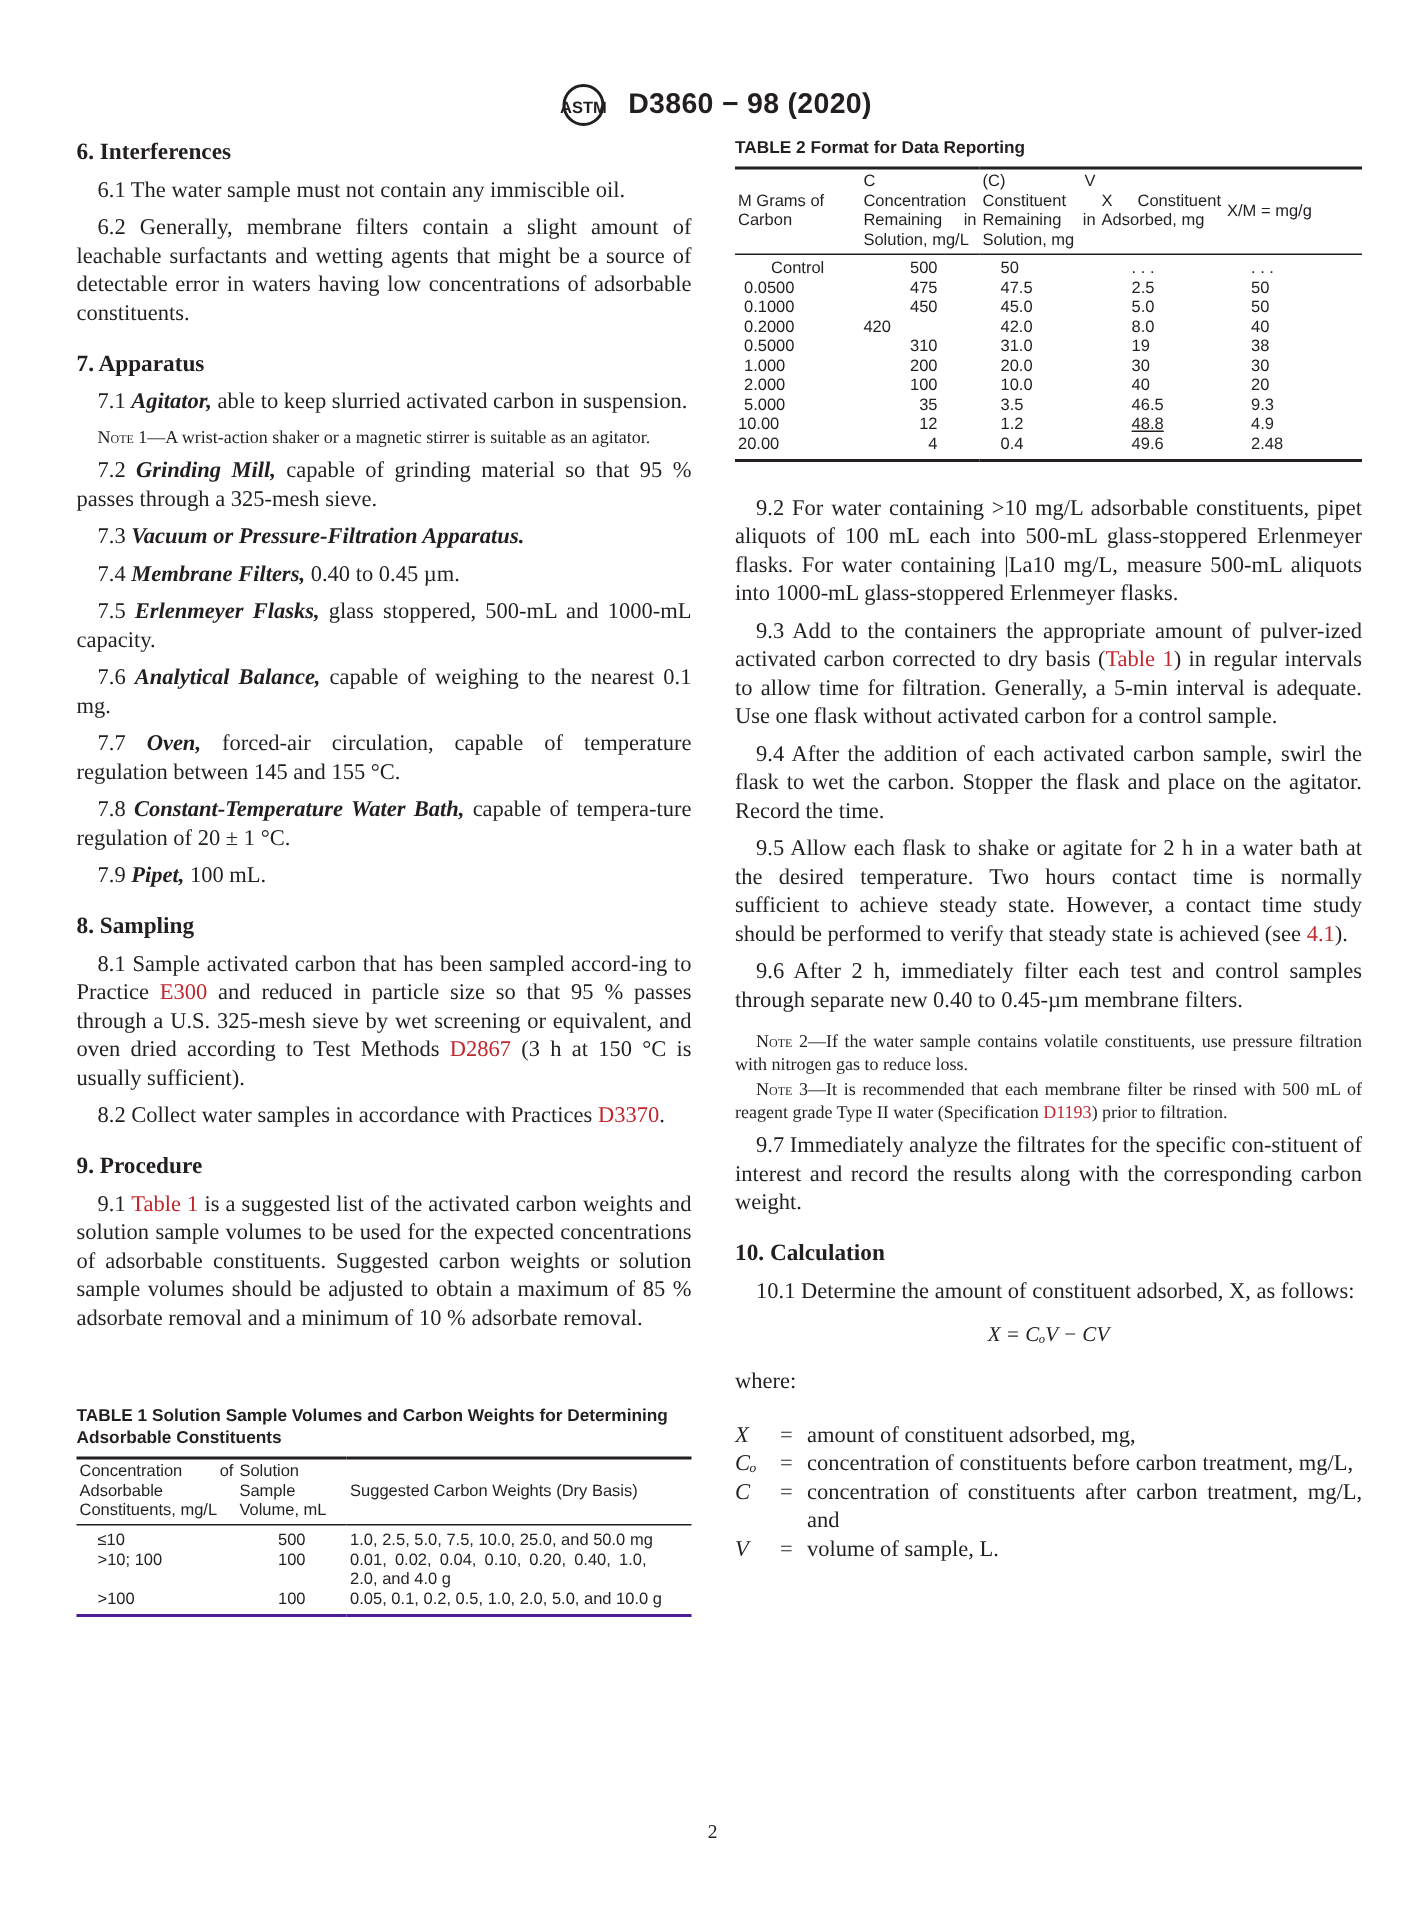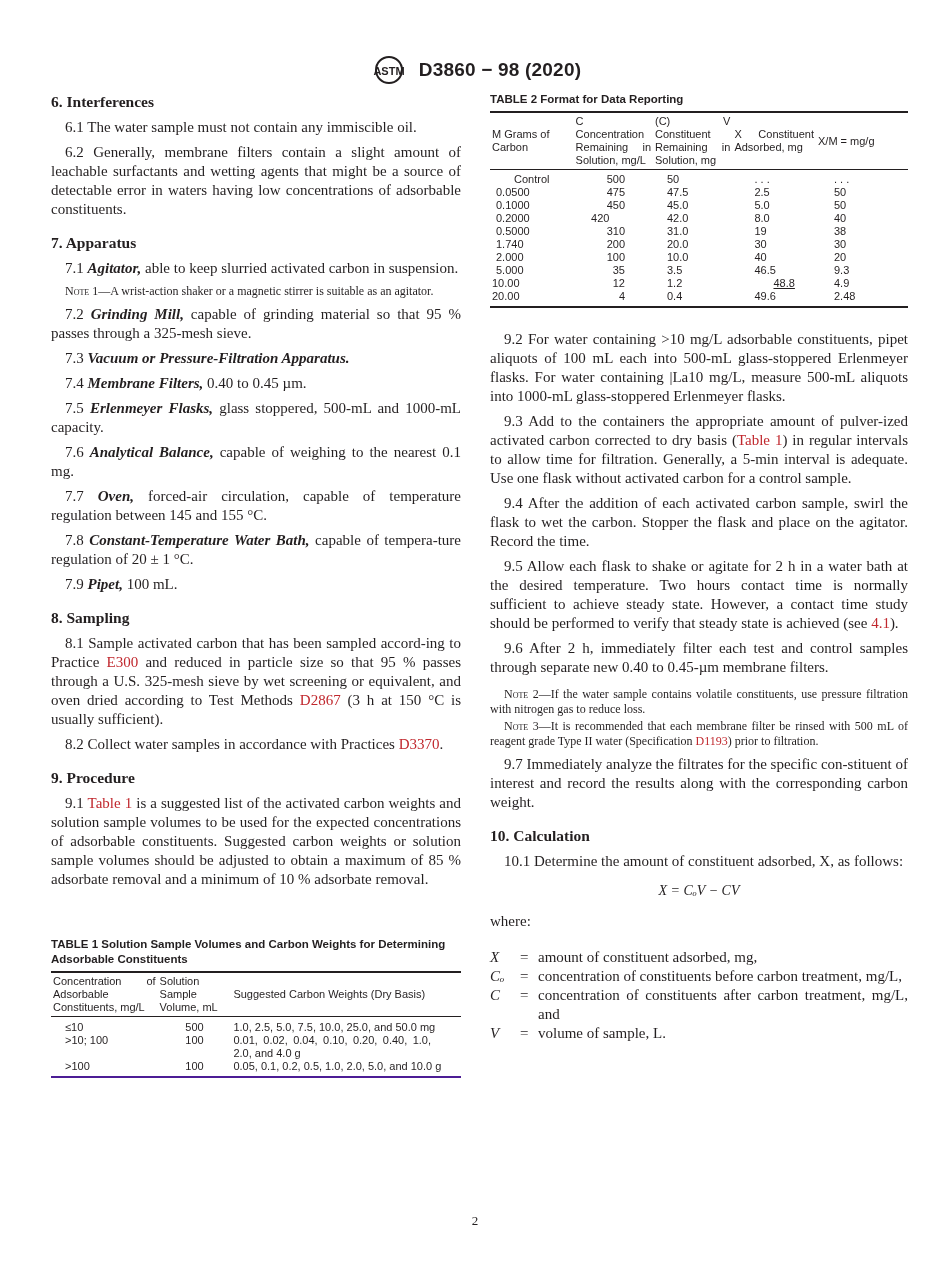--- a/index.html
+++ b/index.html
@@ -141,34 +141,34 @@
           </tr>
           <tr>
             <td style="text-align:left;padding-left:6px;">0.1000</td>
             <td style="text-align:right;padding-right:28px;">450</td>
             <td style="text-align:left;padding-left:14px;">45.0</td>
             <td style="text-align:left;padding-left:22px;">5.0</td>
             <td style="text-align:left;padding-left:18px;">50</td>
           </tr>
           <tr>
             <td style="text-align:left;padding-left:6px;">0.2000</td>
-            <td style="text-align:center;padding-right:28px;">420</td>
+            <td style="text-align:left;padding-right:28px;">420</td>
             <td style="text-align:left;padding-left:14px;">42.0</td>
             <td style="text-align:left;padding-left:22px;">8.0</td>
             <td style="text-align:left;padding-left:18px;">40</td>
           </tr>
           <tr>
             <td style="text-align:left;padding-left:6px;">0.5000</td>
             <td style="text-align:right;padding-right:28px;">310</td>
             <td style="text-align:left;padding-left:14px;">31.0</td>
             <td style="text-align:left;padding-left:22px;">19</td>
             <td style="text-align:left;padding-left:18px;">38</td>
           </tr>
           <tr>
-            <td style="text-align:left;padding-left:6px;">1.740</td>
+            <td style="text-align:left;padding-left:6px;">1.000</td>
             <td style="text-align:right;padding-right:28px;">200</td>
             <td style="text-align:left;padding-left:14px;">20.0</td>
             <td style="text-align:left;padding-left:22px;">30</td>
             <td style="text-align:left;padding-left:18px;">30</td>
           </tr>
           <tr>
             <td style="text-align:left;padding-left:6px;">2.000</td>
             <td style="text-align:right;padding-right:28px;">100</td>
             <td style="text-align:left;padding-left:14px;">10.0</td>
             <td style="text-align:left;padding-left:22px;">40</td>
@@ -178,21 +178,21 @@
             <td style="text-align:left;padding-left:6px;">5.000</td>
             <td style="text-align:right;padding-right:28px;">35</td>
             <td style="text-align:left;padding-left:14px;">3.5</td>
             <td style="text-align:left;padding-left:22px;">46.5</td>
             <td style="text-align:left;padding-left:18px;">9.3</td>
           </tr>
           <tr>
             <td style="text-align:left;padding-left:2px;">10.00</td>
             <td style="text-align:right;padding-right:28px;">12</td>
             <td style="text-align:left;padding-left:14px;">1.2</td>
-            <td style="text-align:center;padding-left:22px;text-decoration:underline;">48.8</td>
+            <td style="text-align:left;padding-left:22px;text-decoration:underline;">48.8</td>
             <td style="text-align:left;padding-left:18px;">4.9</td>
           </tr>
           <tr>
             <td style="text-align:left;padding-left:2px;padding-bottom:3px;">20.00</td>
             <td style="text-align:right;padding-right:28px;padding-bottom:3px;">4</td>
             <td style="text-align:left;padding-left:14px;padding-bottom:3px;">0.4</td>
             <td style="text-align:left;padding-left:22px;padding-bottom:3px;">49.6</td>
             <td style="text-align:left;padding-left:18px;padding-bottom:3px;">2.48</td>
           </tr>
         </tbody>

